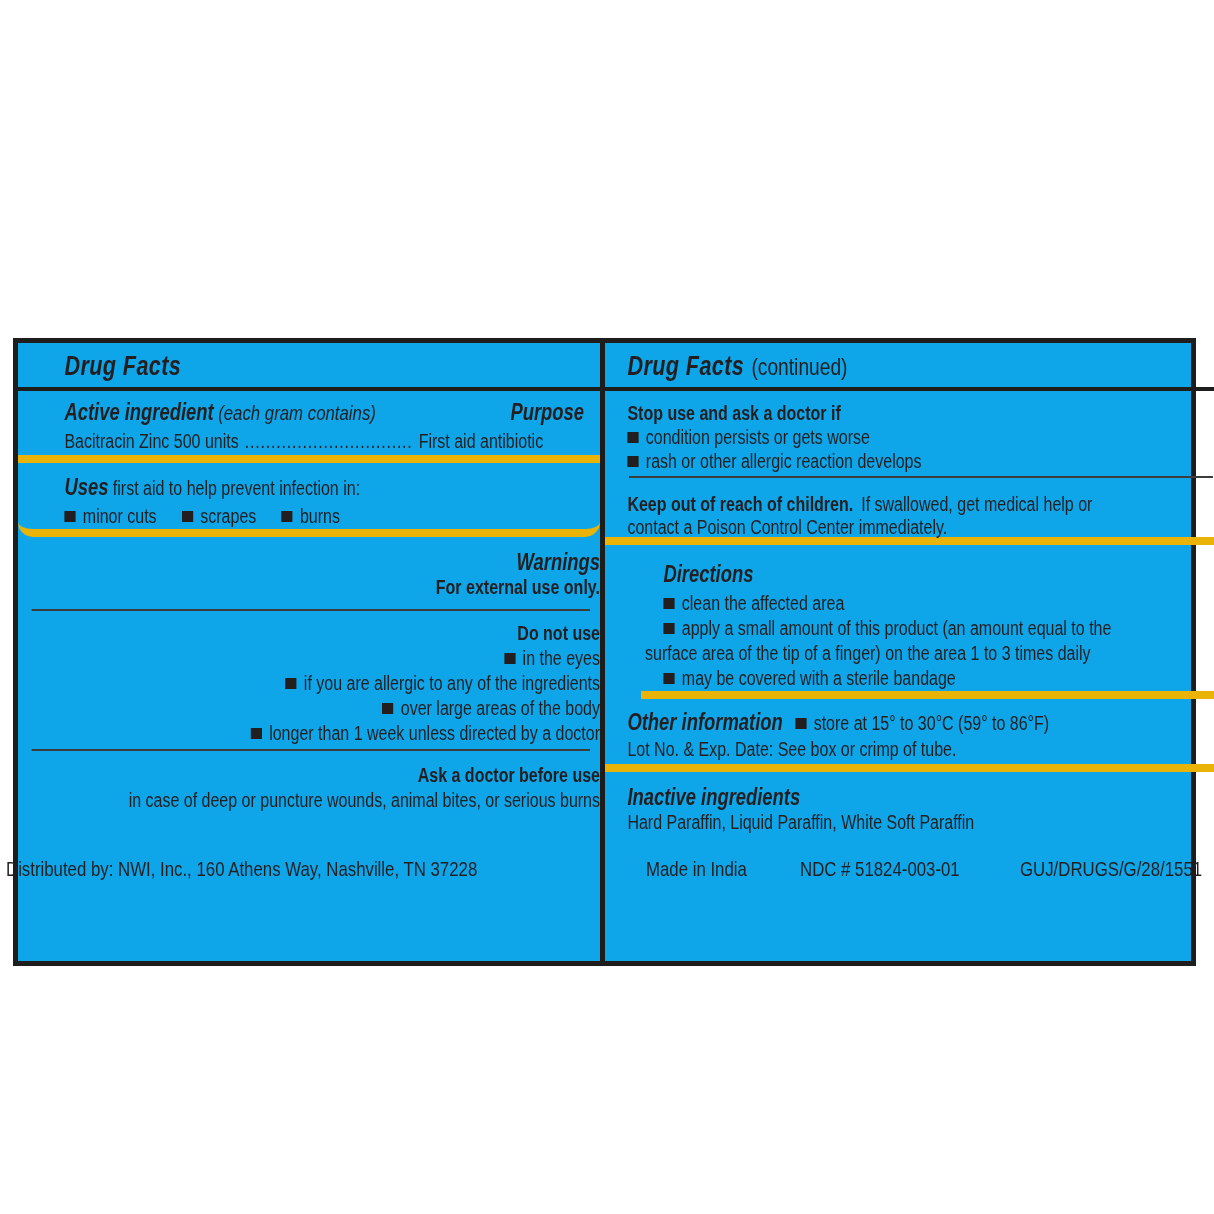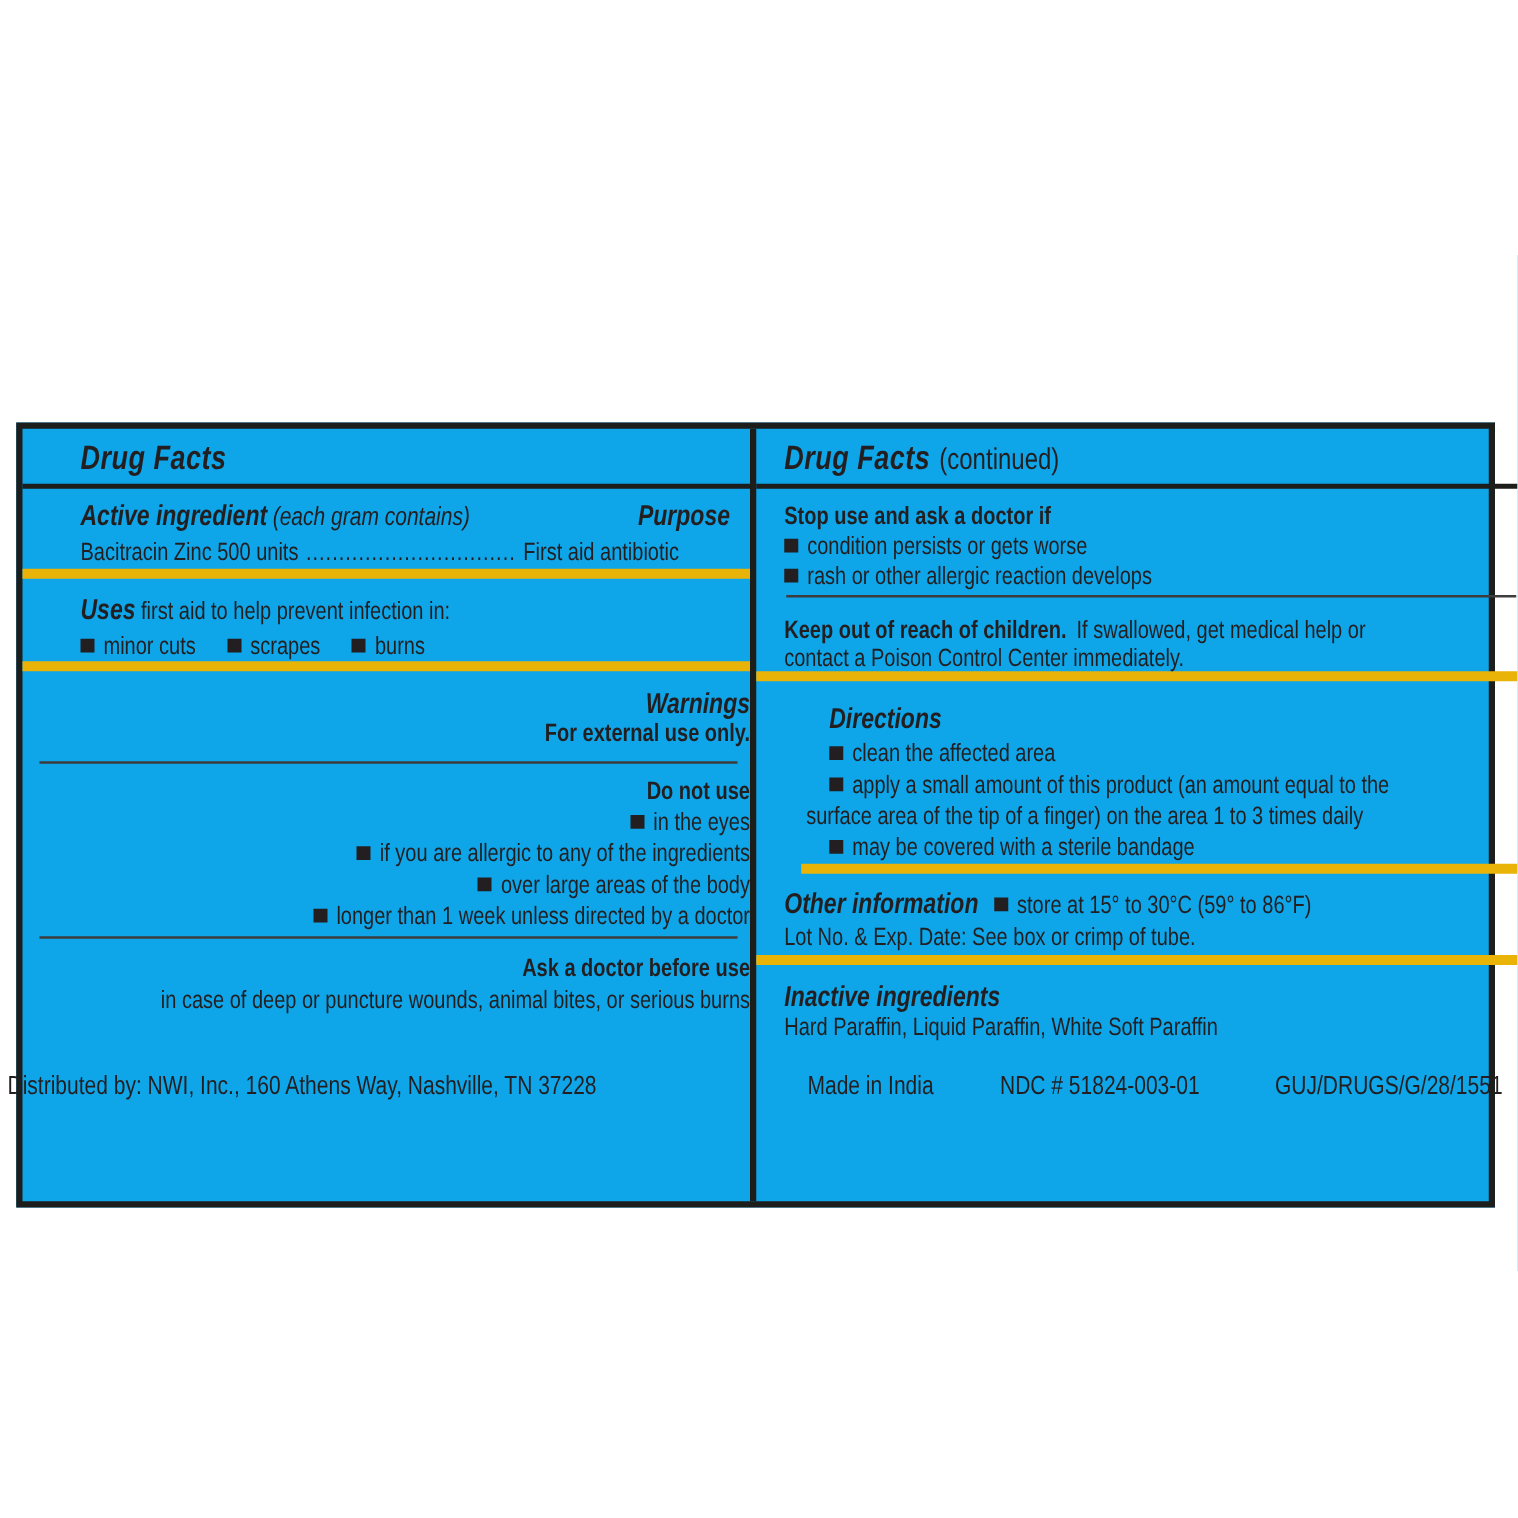--- a/index.html
+++ b/index.html
@@ -14,21 +14,21 @@
     display:flex; background:#0ea5e9;
   }
   .col { display:flex; flex-direction:column; box-sizing:border-box; }
   .col-left  { width:587px; border-right:5px solid #1d1d1b; }
   .col-right { flex:1; }
 
   .trow { height:48px; border-bottom:4px solid #1d1d1b; box-sizing:border-box; overflow:hidden; }
   .sec  { box-sizing:border-box; overflow:visible; }
   .sec-rule { border-bottom:8px solid #eab308; }
   .sec-active { height:72px; }
-  .sec-uses   { height:74px; }
+  .sec-uses   { height:74px;border-radius:15px; }
   .sec-warn   { flex:1;text-align:right; }
   .sec-stop   { height:154px; }
   .sec-dir    { height:154px;margin-left:36px; }
   .sec-other  { height:73px; }
   .sec-inact  { flex:1; }
 
   
   .cond { transform:scaleX(0.8); transform-origin:0 0; width:125%; box-sizing:border-box; }
   .col-left  .cond { padding-left:58px; }
   .col-right .cond { padding-left:5px; }

